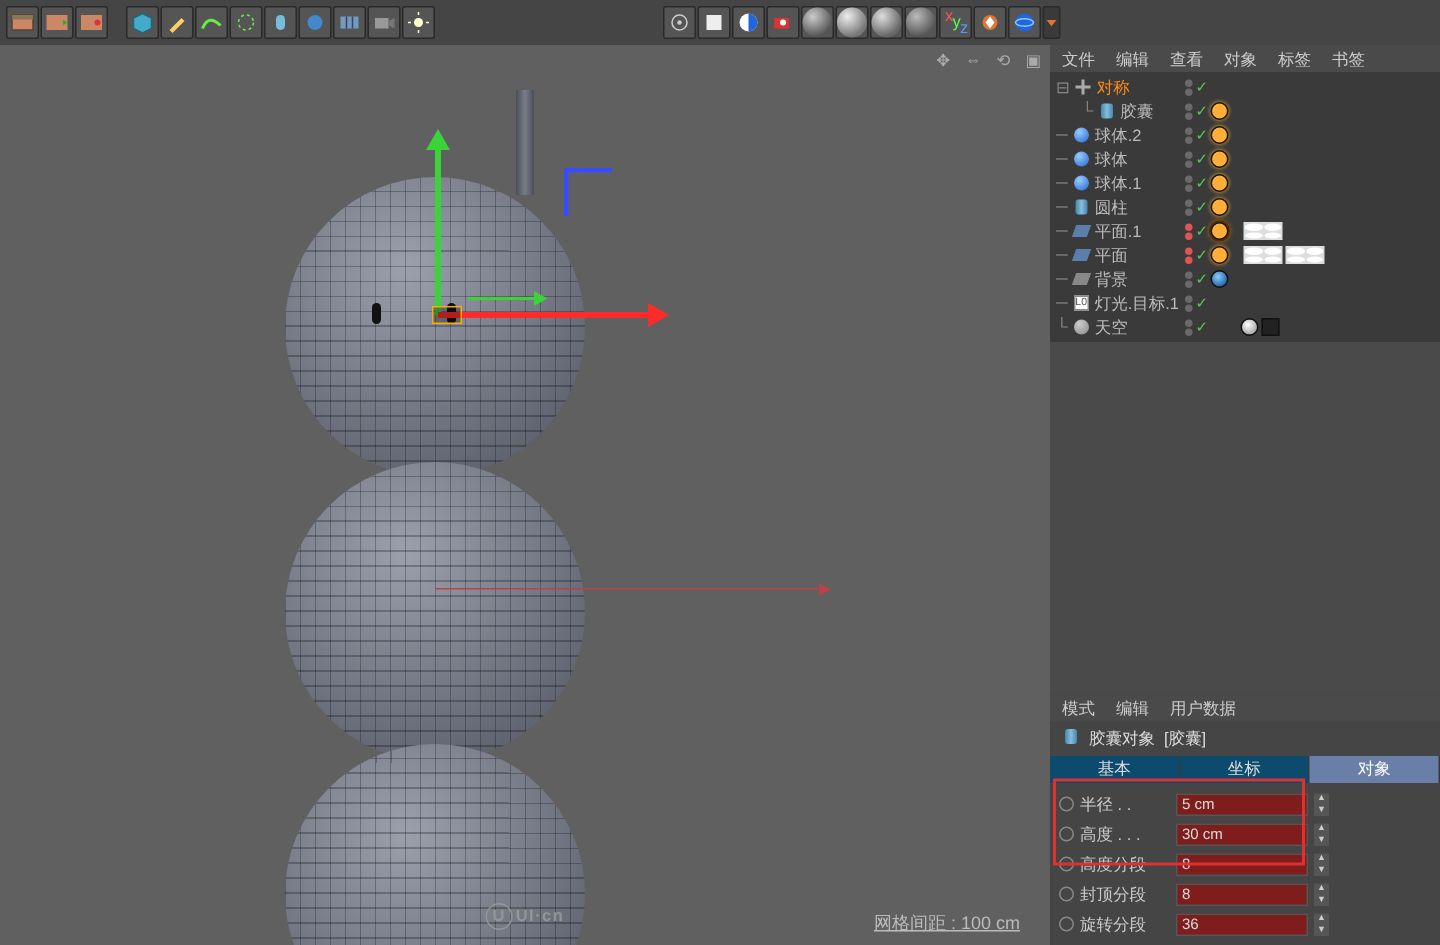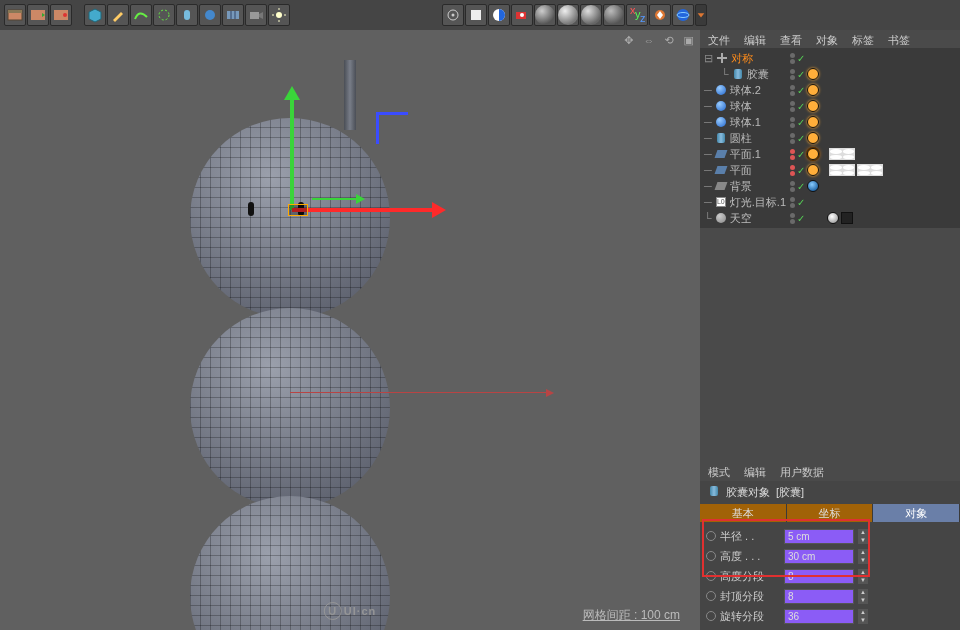--- a/index.html
+++ b/index.html
@@ -38,21 +38,21 @@
 .long-red { position:absolute; left: 290px; top: 362px; width: 260px; height: 1px; background: #b84444; }
 .long-red::after { content:""; position:absolute; right:-8px; top:-3px; border:4px solid transparent; border-left:8px solid #b84444; }
 .sel-box { position:absolute; left:288px; top:174px; width:20px; height:12px; border:1px solid #ffaa00; background:rgba(0,0,0,0.3); }
 
 .vp-footer { position: absolute; bottom: 6px; width: 100%; text-align: center; color: #bbb; font-size: 12px; text-decoration: underline; }
 .watermark { position:absolute; bottom:10px; left:50%; transform:translateX(-50%); color:#999; font-size:13px; letter-spacing:1px; opacity:0.9;font-weight:bold; }
 .watermark .circ { display:inline-flex; width:18px; height:18px; border:1.5px solid #999; border-radius:50%; align-items:center; justify-content:center; margin-right:2px;}
 
 .right-col { flex: 1; background: #3f3f3f; display: flex; flex-direction: column; height: 600px; }
 
-.obj-menu { height: 18px; background: #4a4a4a; display: flex; align-items: flex-end; gap: 14px; padding: 0 8px; color: #ccc; }
+.obj-menu { height: 18px; background: #4a4a4a; display: flex; align-items: center; gap: 14px; padding: 0 8px; color: #ccc; }
 .obj-menu span { cursor: pointer; }
 
 .obj-tree { flex: 0 0 auto; background: #3a3a3a; padding: 2px 0; }
 .tree-row { display: flex; align-items: center; height: 16px; padding: 0 4px; color: #bbb; cursor: pointer; gap: 3px; position: relative; }
 .tree-row.sel { color: #ff8c1a; }
 .tree-indent { display:inline-block; }
 .tree-icon { width: 12px; height: 12px; display: inline-flex; align-items: center; justify-content: center; }
 .ball-icon { width:10px; height:10px; border-radius:50%; background: radial-gradient(circle at 35% 30%, #9cf, #26c); }
 .plane-icon { width:10px; height:8px; background:#5a7faa; transform: skewX(-20deg); }
 .cyl-icon { width:8px; height:10px; background:linear-gradient(90deg,#48a,#8bd,#48a); border-radius:2px; }
@@ -72,28 +72,28 @@
 .tag-sq.orange { background:#ffae3a; border-radius:50%; box-shadow: 0 0 3px #ffae3a; }
 .tag-quad { width:26px; height:12px; background:#ddd; display:grid; grid-template-columns:1fr 1fr; grid-template-rows:1fr 1fr; gap:1px; padding:1px; }
 .tag-quad div{ background:#fff; border-radius:50%; }
 
 .filler { flex: 1; background: #4a4a4a; }
 
 .attr-panel { background: #454545; }
 .attr-menu { height:18px; background:#4a4a4a; display:flex; align-items:center; gap:14px; padding:0 8px; color:#ccc; }
 .attr-title { display:flex; gap:6px; padding:4px 8px; color:#ddd; }
 .attr-tabs { display:flex; height:18px; }
-.attr-tab { flex:1; background:#a16207; color:#ddd; text-align:center; line-height:18px; border-right:1px solid #3a3a3a; cursor:pointer; }
+.attr-tab { flex:1; background:#0c4a6e; color:#ddd; text-align:center; line-height:18px; border-right:1px solid #3a3a3a; cursor:pointer; }
 .attr-tab.active { background:#6a7fa8; color:#fff; }
 .attr-section-hdr { background:#535353; color:#ddd; padding:2px 6px; }
 .attr-rows { padding:4px 6px; }
 .attr-row { display:flex; align-items:center; height:20px; gap:4px; }
 .attr-dot { width:10px; height:10px; border:1px solid #888; border-radius:50%; }
 .attr-label { width:60px; color:#ccc; }
-.attr-input { width:70px; height:15px; background:#8b5cf6; border:1px solid #555; color:#ddd; padding:0 3px; font-size:10px; }
+.attr-input { width:88px; height:15px; background:#7f1d1d; border:1px solid #555; color:#ddd; padding:0 3px; font-size:10px; }
 .attr-spin { width:10px; height:15px; background:#555; display:flex; flex-direction:column; }
 .attr-spin div{ flex:1; display:flex; align-items:center; justify-content:center; font-size:6px; color:#ccc; }
 .red-box { position:absolute; border:2px solid #e03030; pointer-events:none; }
 .highlight-area { position: relative; }
 </style>
 </head>
 <body>
 
 <div class="app">
 

